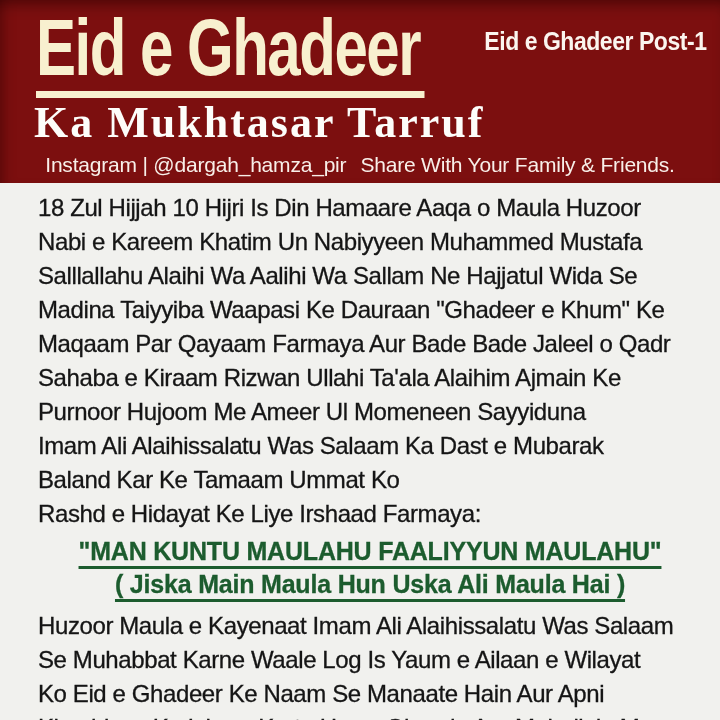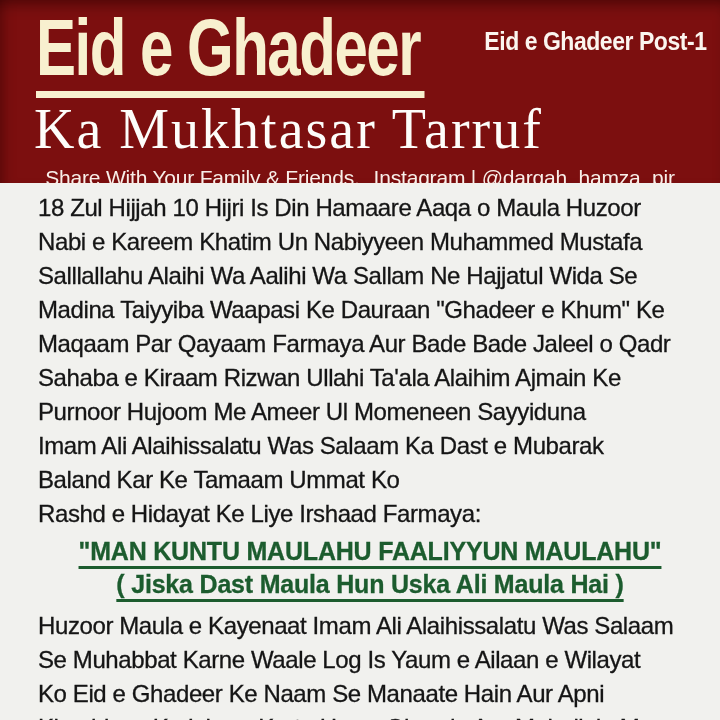--- a/index.html
+++ b/index.html
@@ -40,22 +40,22 @@
     font-weight:700;
     color:var(--header-text,#fbf5ef);
     letter-spacing:-.5px;
     transform:scaleX(.92);
     transform-origin:right center;
     white-space:nowrap;
   }
   .subtitle{
     margin:2px 0 0 34px;
     font-family:"Liberation Serif",serif;
-    font-weight:400;
-    font-size:56px;
+    font-weight:700;
+    font-size:44px;
     line-height:1.05;
     letter-spacing:2px;
     color:#fdfdfa;
     white-space:nowrap;
   }
   .share-row{
     display:flex;
     justify-content:center;
     gap:14px;
     margin-top:7px;
@@ -97,40 +97,40 @@
 </head>
 <body>
 
 <div class="canvas">
 
   <div class="header">
     <div class="title">Eid e Ghadeer</div>
     <div class="post-label">Eid e Ghadeer Post-1</div>
     <div class="subtitle">Ka Mukhtasar Tarruf</div>
     <div class="share-row">
+      <span>Instagram | @dargah_hamza_pir</span>
       <span>Share With Your Family &amp; Friends.</span>
-      <span>Instagram | @dargah_hamza_pir</span>
     </div>
   </div>
 
   <div class="body">
     <div class="para">18 Zul Hijjah 10 Hijri Is Din Hamaare Aaqa o Maula Huzoor
 Nabi e Kareem Khatim Un Nabiyyeen Muhammed Mustafa
 Salllallahu Alaihi Wa Aalihi Wa Sallam Ne Hajjatul Wida Se
 Madina Taiyyiba Waapasi Ke Dauraan "Ghadeer e Khum" Ke
 Maqaam Par Qayaam Farmaya Aur Bade Bade Jaleel o Qadr
 Sahaba e Kiraam Rizwan Ullahi Ta'ala Alaihim Ajmain Ke
 Purnoor Hujoom Me Ameer Ul Momeneen Sayyiduna
 Imam Ali Alaihissalatu Was Salaam Ka Dast e Mubarak
 Baland Kar Ke Tamaam Ummat Ko
 Rashd e Hidayat Ke Liye Irshaad Farmaya:</div>
 
     <div class="quote">
       <div>"MAN KUNTU MAULAHU FAALIYYUN MAULAHU"</div>
-      <div>( Jiska Dast Maula Hun Uska Ali Maula Hai )</div>
+      <div>( Jiska Main Maula Hun Uska Ali Maula Hai )</div>
     </div>
 
     <div class="para">Huzoor Maula e Kayenaat Imam Ali Alaihissalatu Was Salaam
 Se Muhabbat Karne Waale Log Is Yaum e Ailaan e Wilayat
 Ko Eid e Ghadeer Ke Naam Se Manaate Hain Aur Apni
 Khushiyon Ko Izhaar Karte Huwe Gharo'n Aur Muhallo'n Me
 Mahafil Munaqid Karte Hain Aur Deegar Imam e Ali
 Ki Mubarak Sunnato'n Par Amal Karte Hain...</div>
   </div>
 

